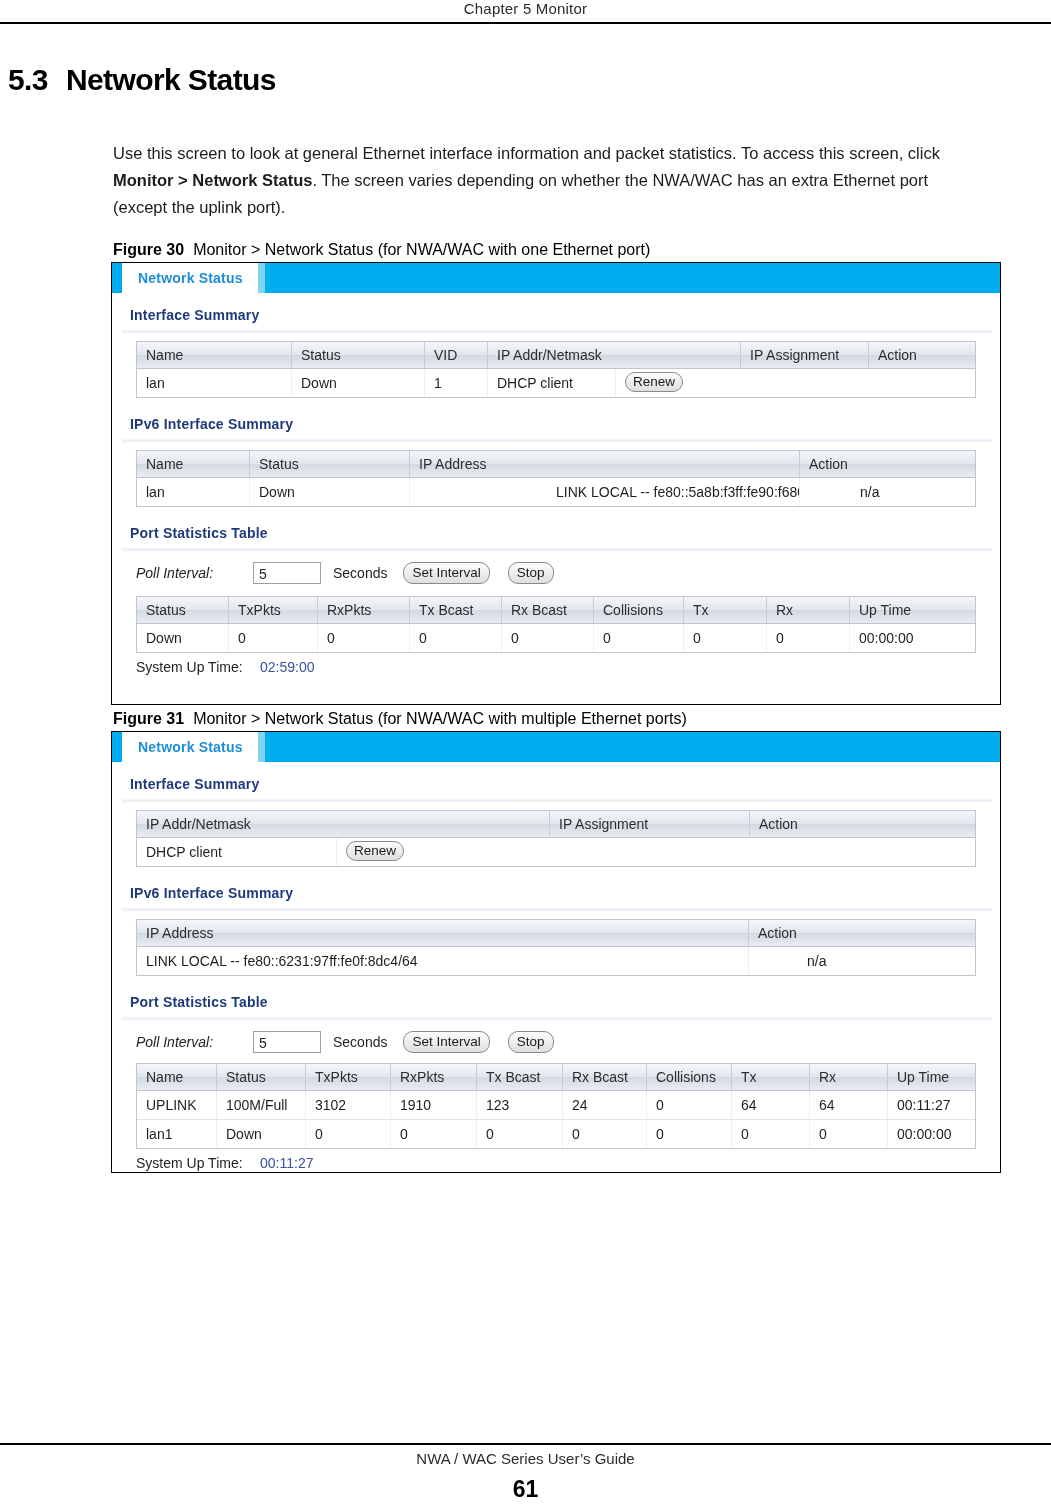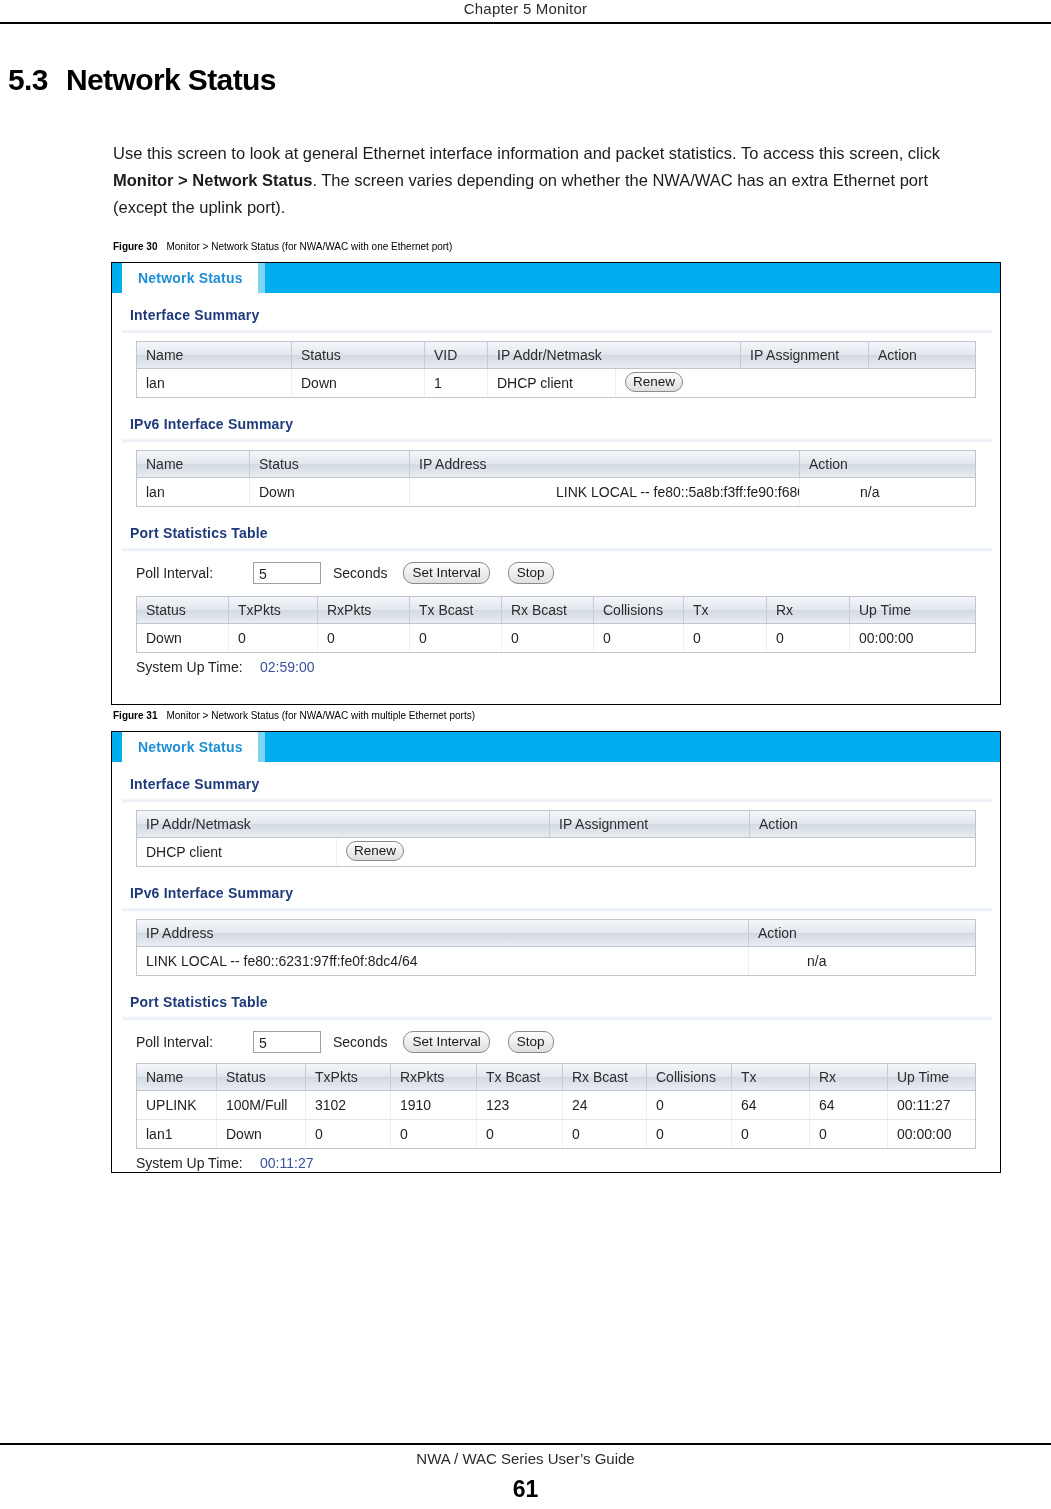--- a/index.html
+++ b/index.html
@@ -58,21 +58,21 @@
     width: 862px;
     font-size: 16.5px;
     line-height: 27px;
     color: #1c1c1c;
   }
   .body-text b { font-weight: bold; }
 
   
   .fig-caption {
     position: absolute;
-    font-size: 10px;
+    font-size: 16px;
     color: #000000;
     white-space: nowrap;
   }
   .fig-caption .fig-label {
     font-weight: bold;
     margin-right: 9px;
   }
 
   
   .screenshot {
@@ -176,21 +176,21 @@
   .btn.renew { padding: 0px 7px 1px 7px; }
 
   
   .poll-row {
     display: flex;
     align-items: center;
     padding: 10px 0 0 24px;
     font-size: 14px;
     color: #1f1f1f;
   }
-  .poll-row .lbl { width: 117px; }
+  .poll-row .lbl { width: 117px; font-style: italic; }
   .poll-row .txtbox {
     width: 68px;
     height: 22px;
     border: 1px solid #9aa0a8;
     background: #ffffff;
     font-size: 14px;
     color: #1f1f1f;
     line-height: 22px;
     padding: 0 0 0 5px;
     box-sizing: border-box;

